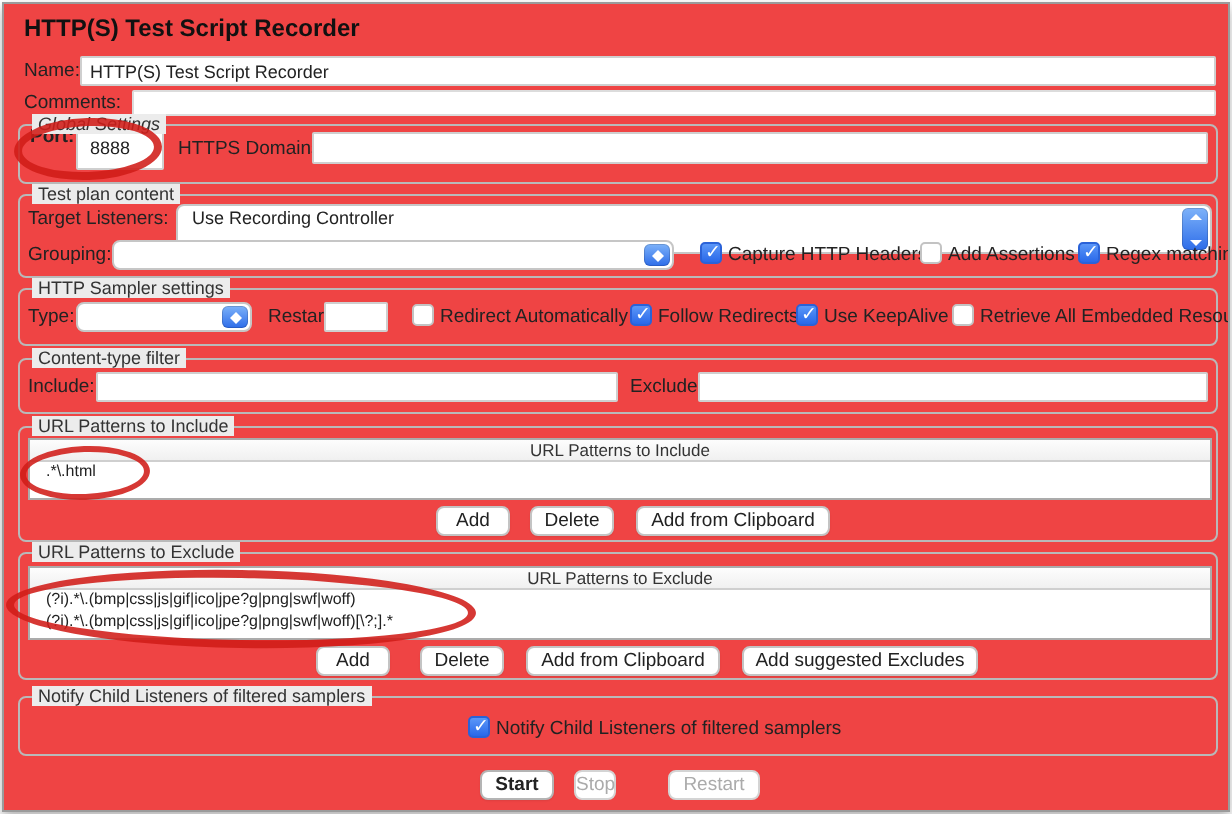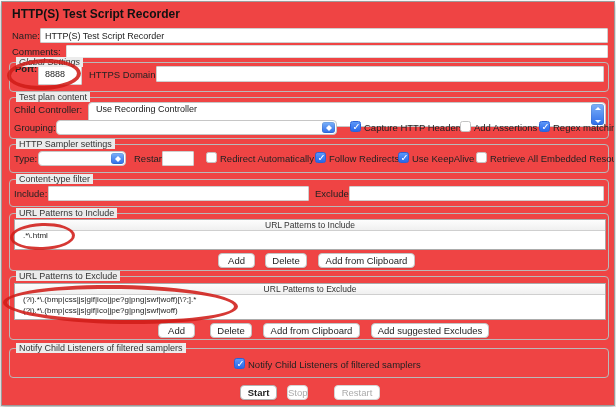--- a/index.html
+++ b/index.html
@@ -103,21 +103,21 @@
   <fieldset class="grp" style="left:7px; top:60px; width:600px; height:30px;"></fieldset>
   <div class="legend" style="left:14px; top:55px;font-style:italic;">Global Settings</div>
   <div class="abs lbl" style="left:13px; top:61px;font-weight:bold;">Port:</div>
   <div class="abs field" style="left:36px; top:64px; width:44px; height:19px; padding-left:6px;">8888</div>
   <div class="abs lbl" style="left:87px; top:67px;">HTTPS Domains :</div>
   <div class="abs field" style="left:154px; top:64px; width:448px; height:16px;"></div>
 
   <fieldset class="grp" style="left:7px; top:95px; width:600px; height:42px;"></fieldset>
   <div class="legend" style="left:14px; top:90px;">Test plan content</div>
 
-  <div class="abs lbl" style="left:12px; top:102px;">Child Controller:</div>
+  <div class="abs lbl" style="left:12px; top:102px;">Target Listeners:</div>
   <div class="combo" style="left:86px; top:100px; width:518px; height:25px;">
     <span>Use Recording Controller</span>
     <span class="stepper"></span>
   </div>
 
   <div class="abs lbl" style="left:12px; top:120px;">Grouping:</div>
   <div class="combo" style="left:54px; top:118px; width:281px; height:15px;">
     <span class="stepper"></span>
   </div>
 
@@ -162,22 +162,22 @@
     <div class="row">.*\.html</div>
   </div>
   <div class="btn" style="left:216px; top:251px; width:37px;">Add</div>
   <div class="btn" style="left:263px; top:251px; width:42px;">Delete</div>
   <div class="btn" style="left:316px; top:251px; width:97px;">Add from Clipboard</div>
 
   <fieldset class="grp" style="left:7px; top:274px; width:600px; height:64px;"></fieldset>
   <div class="legend" style="left:14px; top:269px;">URL Patterns to Exclude</div>
   <div class="tbl" style="left:12px; top:281px; width:592px; height:37px;">
     <div class="hdr">URL Patterns to Exclude</div>
+    <div class="row">(?i).*\.(bmp|css|js|gif|ico|jpe?g|png|swf|woff)</div>
     <div class="row">(?i).*\.(bmp|css|js|gif|ico|jpe?g|png|swf|woff)[\?;].*</div>
-    <div class="row">(?i).*\.(bmp|css|js|gif|ico|jpe?g|png|swf|woff)</div>
   </div>
   <div class="btn" style="left:156px; top:321px; width:37px;">Add</div>
   <div class="btn" style="left:208px; top:321px; width:42px;">Delete</div>
   <div class="btn" style="left:261px; top:321px; width:97px;">Add from Clipboard</div>
   <div class="btn" style="left:369px; top:321px; width:118px;">Add suggested Excludes</div>
 
   <fieldset class="grp" style="left:7px; top:346px; width:600px; height:30px;"></fieldset>
   <div class="legend" style="left:14px; top:341px;">Notify Child Listeners of filtered samplers</div>
   <span class="cb on" style="left:232px; top:356px;"></span>
   <div class="abs lbl" style="left:246px; top:357px;">Notify Child Listeners of filtered samplers</div>

